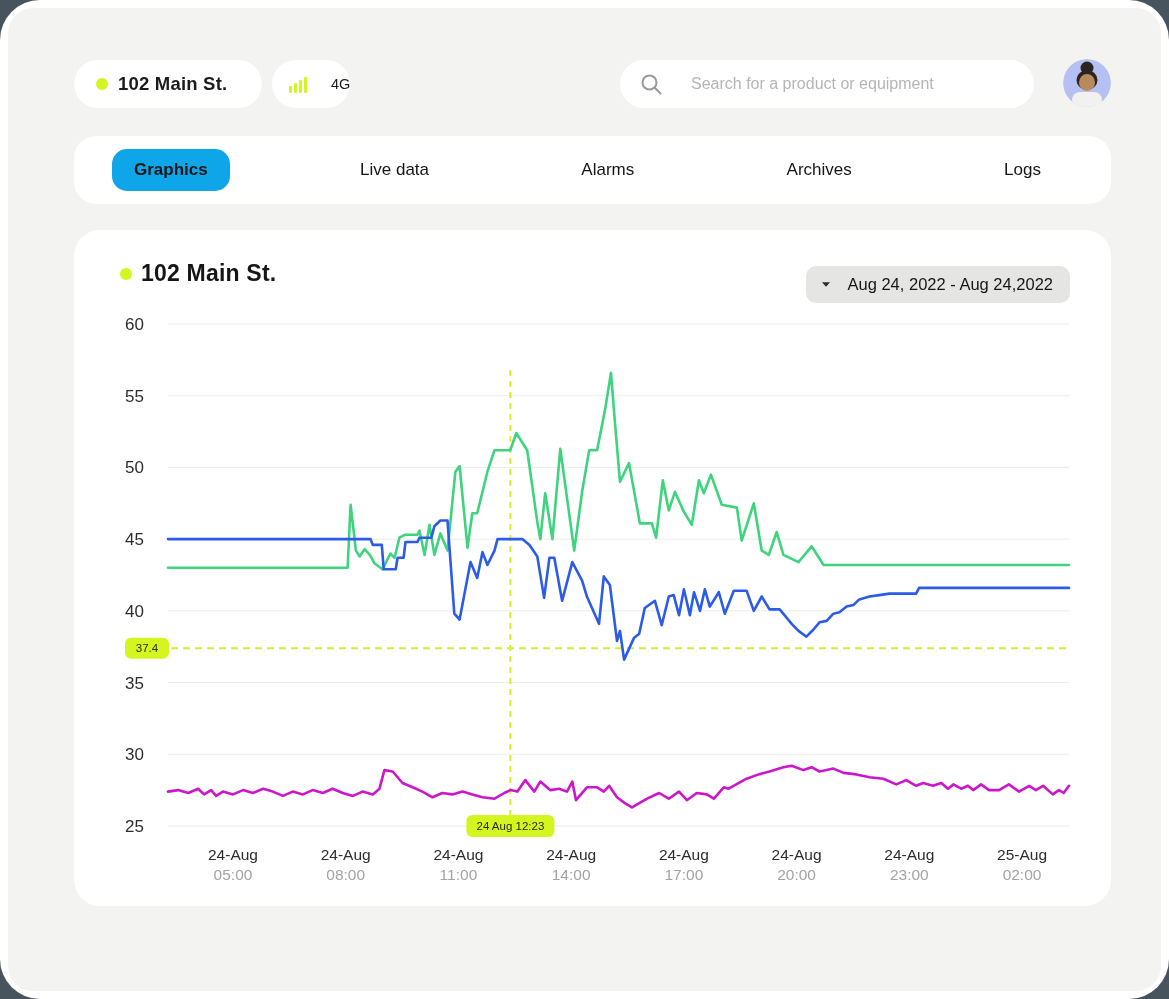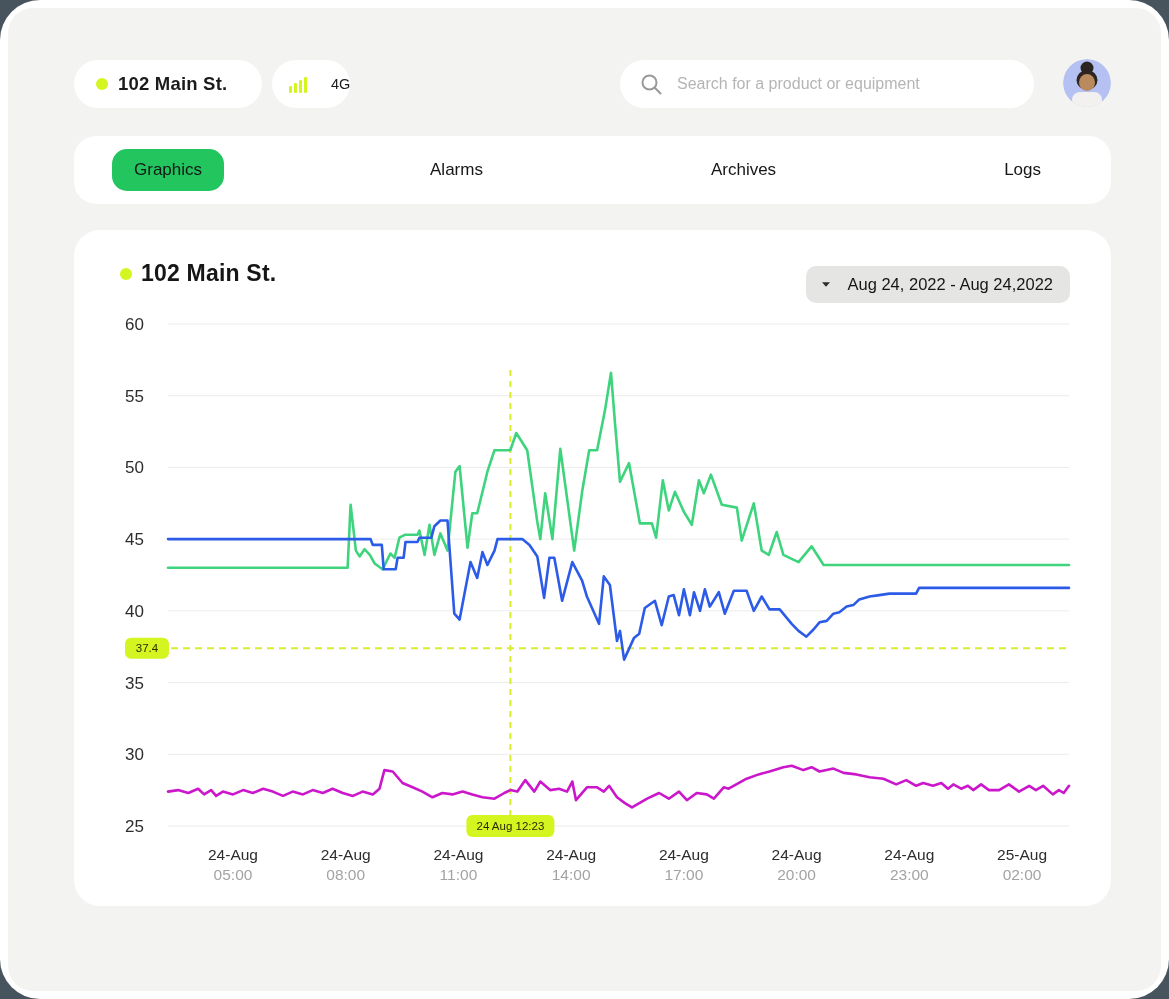--- a/index.html
+++ b/index.html
@@ -18,21 +18,21 @@
     position:absolute; top:52px; height:48px; background:#fff; border-radius:24px;
     display:flex; align-items:center;
   }
   .loc-pill { left:66px; width:188px; padding-left:22px; gap:10px; }
   .loc-dot { width:12px; height:12px; border-radius:50%; flex:0 0 auto; }
   .loc-label { font-size:18.5px; font-weight:700; color:#1b1b1b; letter-spacing:.2px; }
   .net-pill { left:264px; width:78px; padding-left:17px; gap:24px; }
   .net-label { font-size:14.5px; color:#1b1b1b; font-weight:500; }
   .bars { display:flex; align-items:flex-end; gap:2px; height:17px; }
   .bars i { display:block; width:3px; border-radius:1px; }
-  .search-pill { left:612px; width:414px; padding-left:20px; gap:14px; }
+  .search-pill { left:612px; width:414px; padding-left:20px; gap:28px; }
   .search-pill svg { flex:0 0 auto; }
   .search-input {
     border:none; outline:none; background:transparent; flex:1; height:100%;
     font-family:"Liberation Sans", sans-serif; font-size:16px; color:#444;
   }
   .search-input::placeholder { color:#b5b5b5; }
   .avatar {
     position:absolute; top:51px; left:1055px; width:48px; height:48px; border-radius:50%;
     overflow:hidden; cursor:pointer;
   }
@@ -101,21 +101,22 @@
       <svg width="48" height="48" viewBox="0 0 48 48">
         <circle cx="24" cy="24" r="24" fill="#b5c1f3"></circle>
         <circle cx="24" cy="9" r="6.5" fill="#2c2420"></circle>
         <ellipse cx="24" cy="21" rx="10.5" ry="10" fill="#2c2420"></ellipse>
         <ellipse cx="24" cy="23.5" rx="8" ry="8.5" fill="#b98a5e"></ellipse>
         <rect x="9" y="33" width="30" height="16" rx="8" fill="#f2f1ef"></rect>
       </svg>
     </div>
 
     <div class="nav">
-      <div class="nav-item" id="nav-active" style="background: #22c55e;">Graphics</div>
+      <div class="nav-item" id="nav-active" style="background: #0ea5e9; font-weight: bold;">Graphics</div>
+      <div class="nav-item">Live data</div>
       <div class="nav-item">Alarms</div>
       <div class="nav-item">Archives</div>
       <div class="nav-item">Logs</div>
     </div>
 
     <div class="card">
       <div class="card-title-row">
         <span class="title-dot" style="background: rgb(213, 245, 33);"></span>
         <span class="card-title">102 Main St.</span>
       </div>

